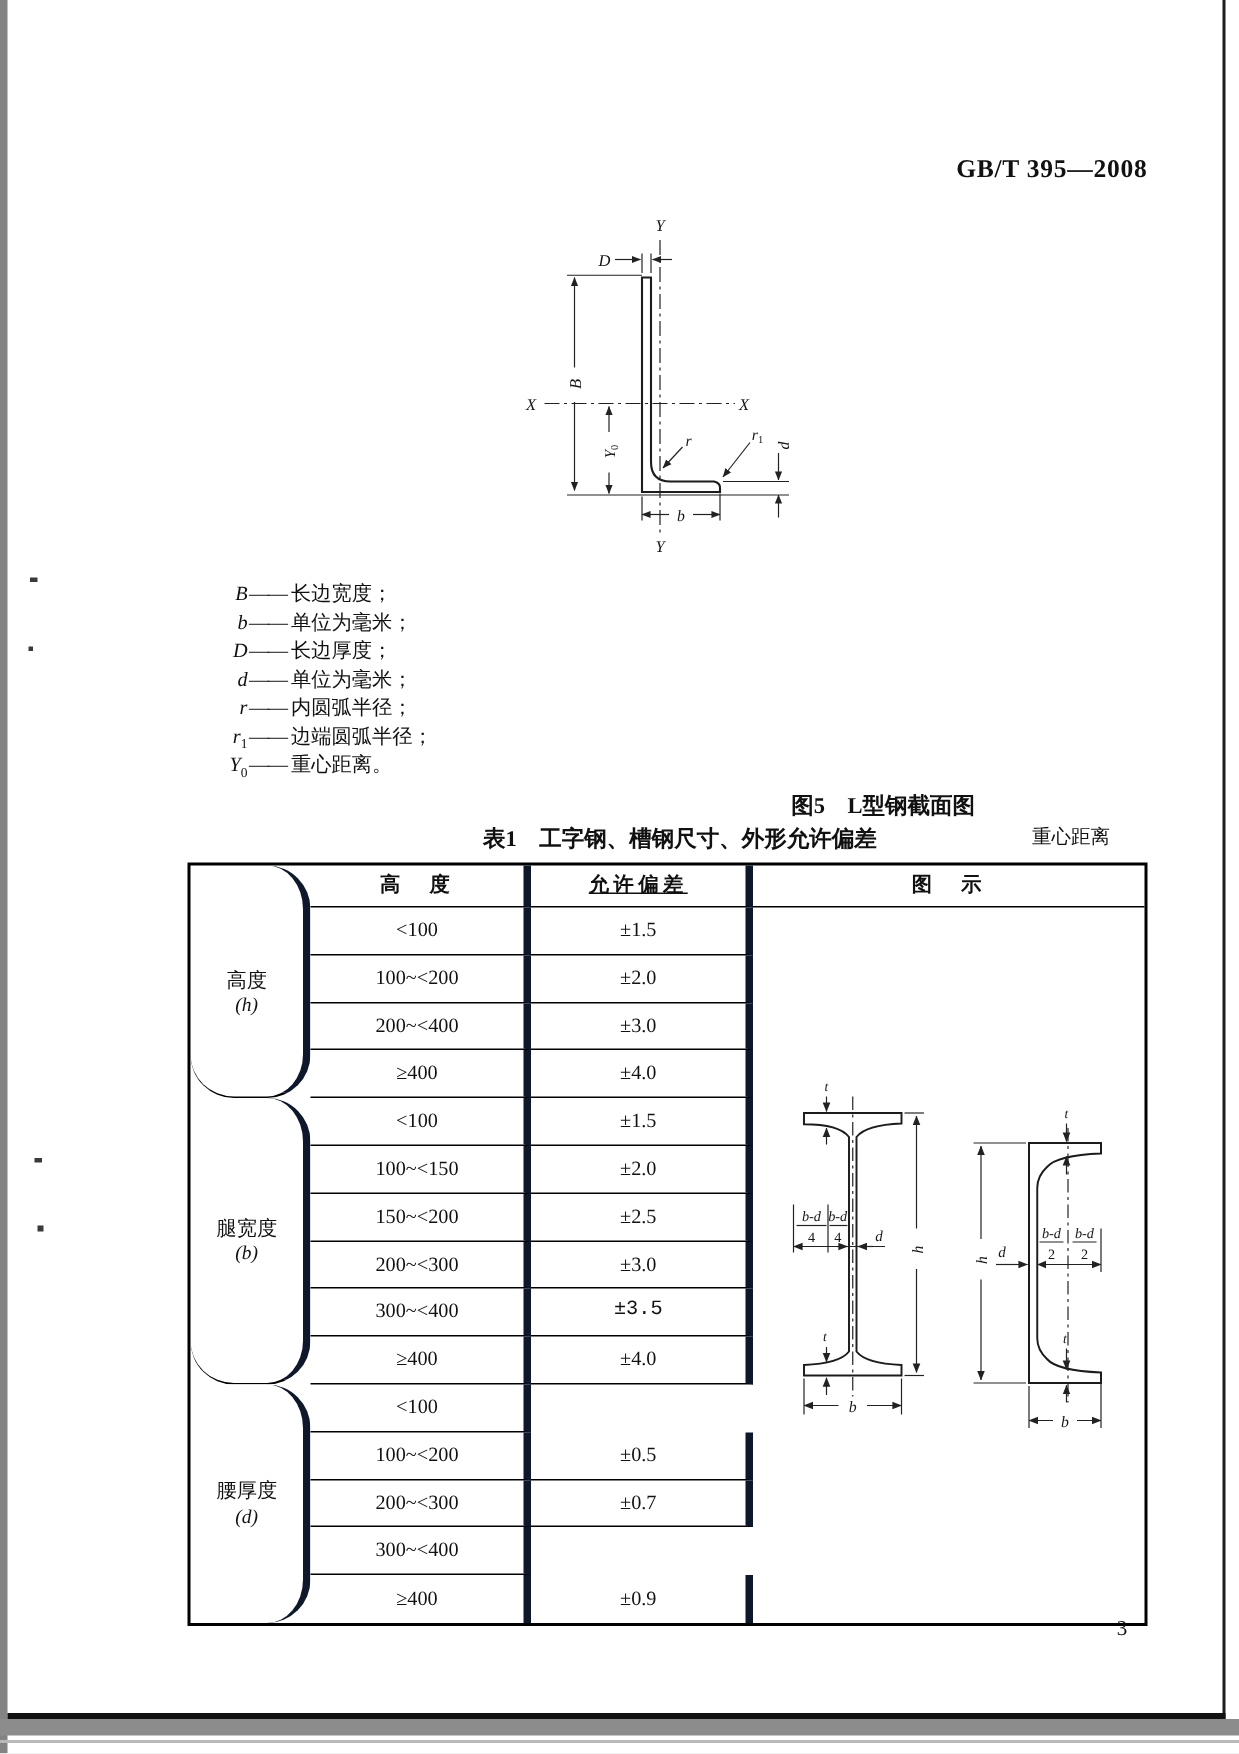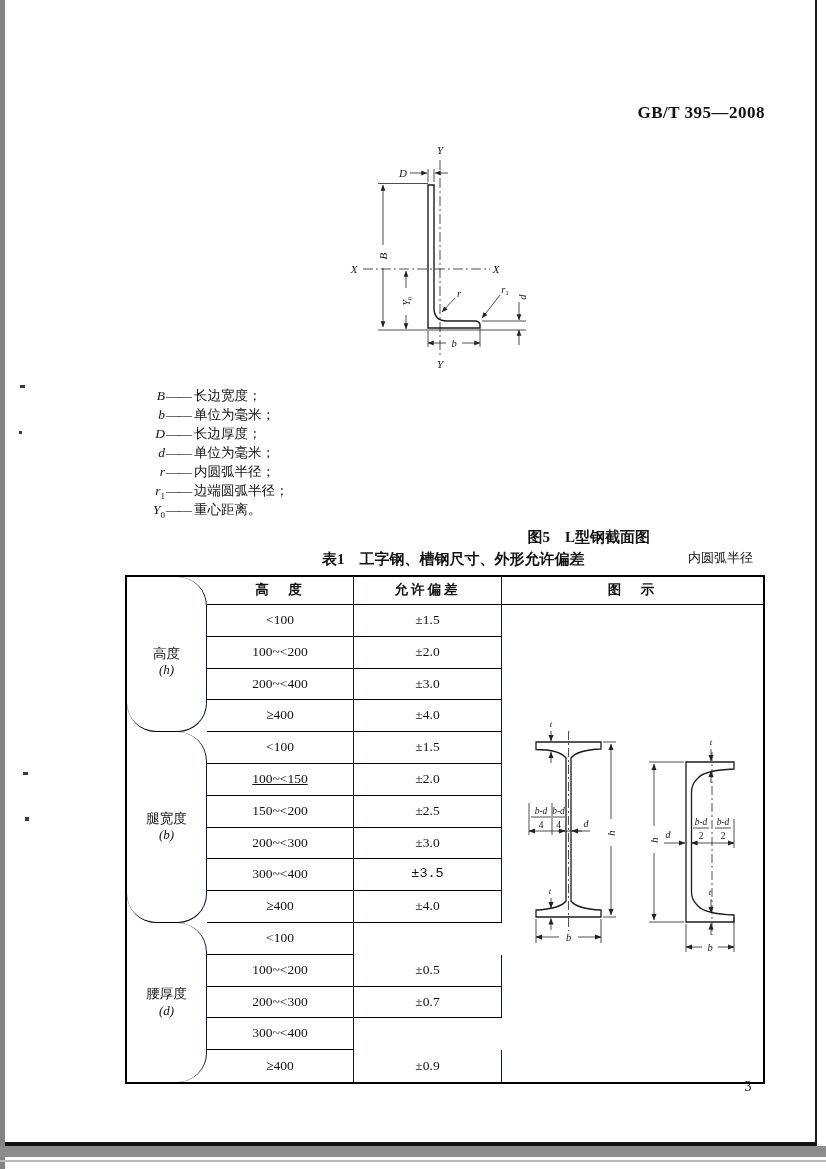--- a/index.html
+++ b/index.html
@@ -35,21 +35,21 @@
   .unit-note { position:absolute; left:688px; top:549px; font-size:13px; }
 
   .std-table {
     position:absolute; left:125px; top:575px;
     display:grid;
     grid-template-columns:80px 147px 148px 261px;
     grid-template-rows:28px repeat(15, 31.8px);
     border:2px solid #000;
   }
   .tc {
-    border-right:1px solid #0f172a; border-bottom:1px solid #000;
+    border-right:5px solid #0f172a; border-bottom:1px solid #000;
     display:flex; align-items:center; justify-content:center;
     font-size:13.5px; line-height:1.1;
   }
   .tc.no-r { border-right:none; }
   .tc.no-b { border-bottom:none; }
   .th { font-weight:bold; letter-spacing:3px; }
   .group-cell { flex-direction:column;border-radius:29px; }
   .group-sym { font-style:italic; font-size:13px; margin-top:2px; }
   .fig-cell { position:relative; padding:0; align-items:flex-start; justify-content:flex-start; }
 
@@ -149,53 +149,53 @@
       </div>
     <div class="legend-row">
         <span class="legend-sym"><i>Y</i><sub>0</sub></span>
         <span class="legend-dash">——</span>
         <span>重心距离。</span>
       </div>
   </div>
 
   <div class="fig5-caption">图5　L型钢截面图</div>
   <div class="tbl-caption">表1　工字钢、槽钢尺寸、外形允许偏差</div>
-  <div class="unit-note">内圆弧半径</div>
+  <div class="unit-note">重心距离</div>
 
   <div class="std-table">
 
     <div class="tc group-cell" style="grid-column:1;grid-row:1/6;padding-top:16px;">
       <div>高度</div>
         <div class="group-sym">(h)</div>
     </div>
     <div class="tc group-cell" style="grid-column:1;grid-row:6/12;">
       <div>腿宽度</div>
         <div class="group-sym">(b)</div>
     </div>
     <div class="tc group-cell no-b" style="grid-column:1;grid-row:12/17;">
       <div>腰厚度</div>
         <div class="group-sym">(d)</div>
     </div>
 
     <div class="tc th" style="grid-column:2;grid-row:1;">高　度</div>
-    <div class="tc th" style="grid-column:3;grid-row:1;">允许偏差</div>
+    <div class="tc th" style="grid-column:3;grid-row:1;text-decoration:underline;">允许偏差</div>
     <div class="tc th no-r" style="grid-column:4;grid-row:1;">图　示</div>
 
     <div class="tc" style="grid-column:2;grid-row:2;">&lt;100</div>
     <div class="tc" style="grid-column:3;grid-row:2;">±1.5</div>
     <div class="tc" style="grid-column:2;grid-row:3;">100~&lt;200</div>
     <div class="tc" style="grid-column:3;grid-row:3;">±2.0</div>
     <div class="tc" style="grid-column:2;grid-row:4;">200~&lt;400</div>
     <div class="tc" style="grid-column:3;grid-row:4;">±3.0</div>
     <div class="tc" style="grid-column:2;grid-row:5;">≥400</div>
     <div class="tc" style="grid-column:3;grid-row:5;">±4.0</div>
 
     <div class="tc" style="grid-column:2;grid-row:6;">&lt;100</div>
     <div class="tc" style="grid-column:3;grid-row:6;">±1.5</div>
-    <div class="tc" style="grid-column:2;grid-row:7;text-decoration:underline;">100~&lt;150</div>
+    <div class="tc" style="grid-column:2;grid-row:7;">100~&lt;150</div>
     <div class="tc" style="grid-column:3;grid-row:7;">±2.0</div>
     <div class="tc" style="grid-column:2;grid-row:8;">150~&lt;200</div>
     <div class="tc" style="grid-column:3;grid-row:8;">±2.5</div>
     <div class="tc" style="grid-column:2;grid-row:9;">200~&lt;300</div>
     <div class="tc" style="grid-column:3;grid-row:9;">±3.0</div>
     <div class="tc" style="grid-column:2;grid-row:10;">300~&lt;400</div>
     <div class="tc" style="grid-column:3;grid-row:10;font-family:Liberation Mono, monospace;">±3.5</div>
     <div class="tc" style="grid-column:2;grid-row:11;">≥400</div>
     <div class="tc" style="grid-column:3;grid-row:11;">±4.0</div>
 

